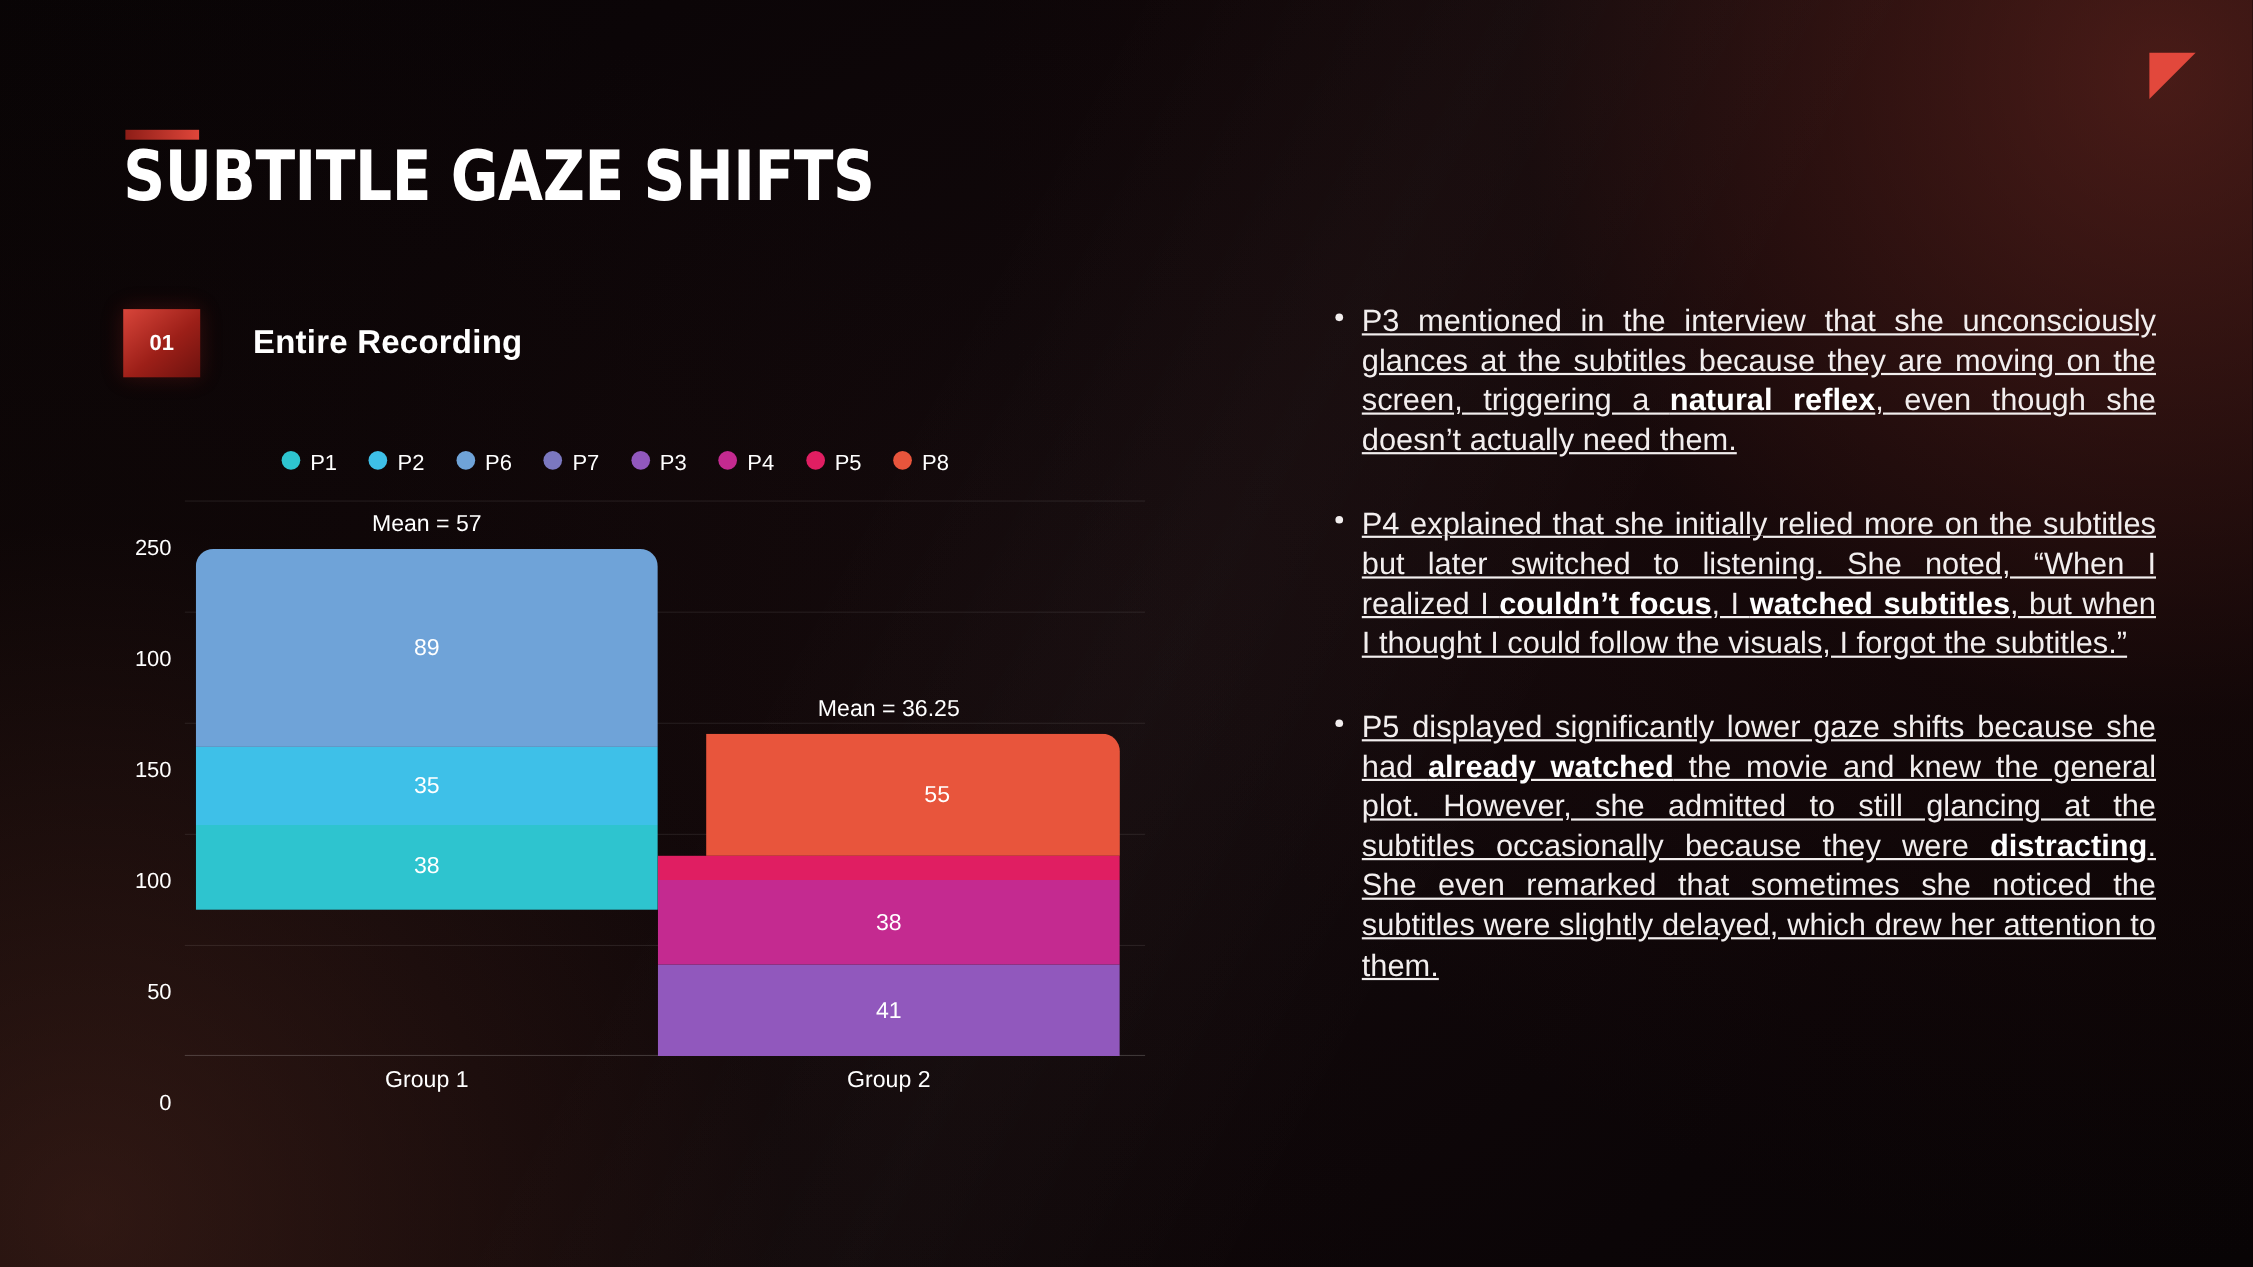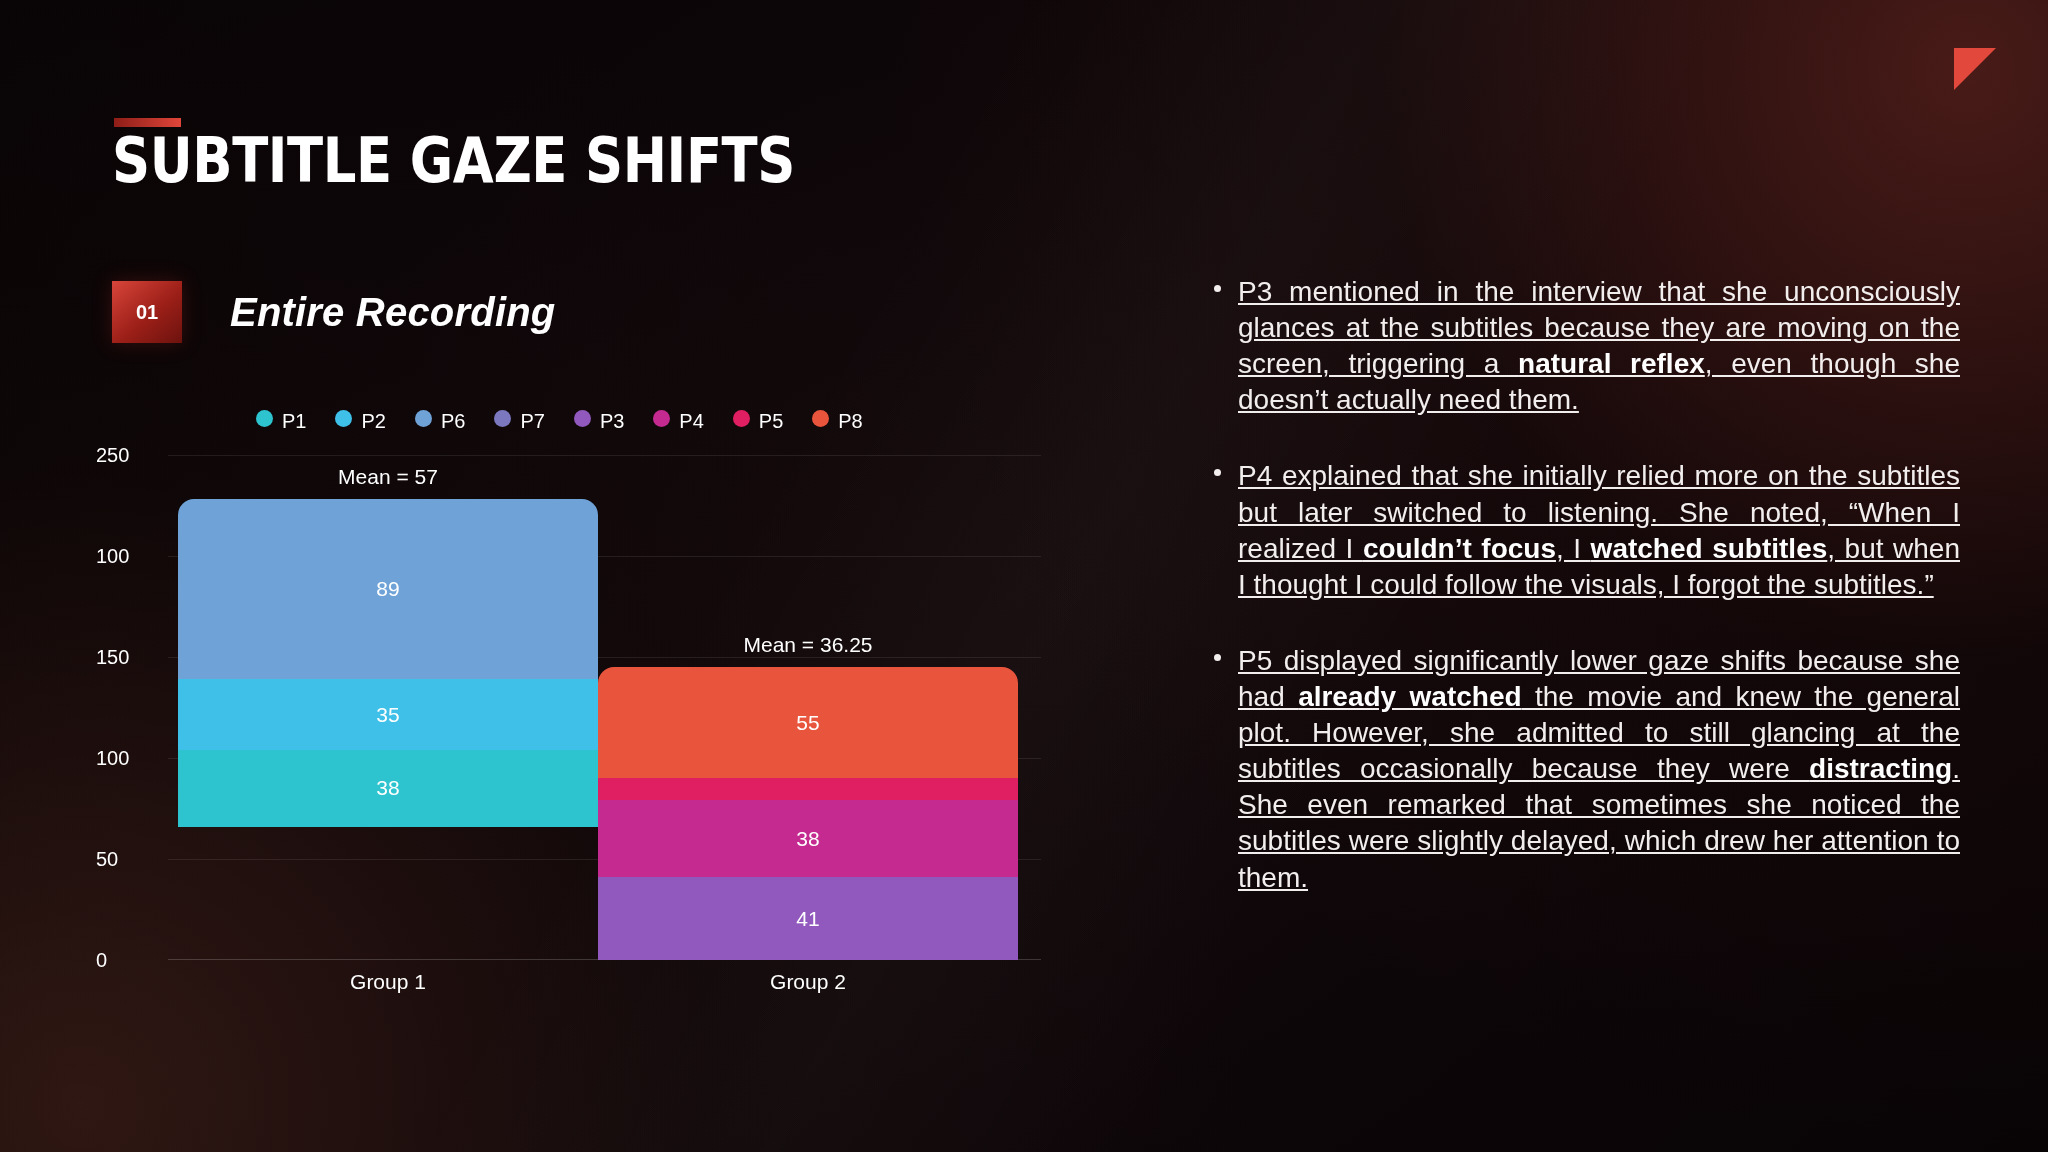--- a/index.html
+++ b/index.html
@@ -86,25 +86,24 @@
     background: linear-gradient(140deg, #d8453a 0%, #9c1f18 55%, #6d120e 100%);
     display: flex;
     align-items: center;
     justify-content: center;
     font-size: 20px;
     font-weight: 700;
     color: #ffffff;
     box-shadow: 0 0 18px rgba(180,40,30,0.25);
   }
   .badge-label {
-    font-size: 40px;
+    font-size: 30px;
     font-weight: 700;
     color: #ffffff;
     letter-spacing: 0.2px;
-    font-style: italic;
   }
 
   
   .chart-wrap {
     position: absolute;
     left: 96px;
     top: 400px;
     width: 1000px;
     height: 660px;
   }
@@ -145,22 +144,23 @@
     top: 0;
     width: 60px;
     height: 100%;
   }
   .ytick {
     position: absolute;
     right: 0;
     transform: translateY(-50%);
     font-size: 20px;
     color: #ffffff;
-    text-align: left;
+    text-align: right;
     width: 60px;
+    margin-top: 44px;
   }
   .grid-area {
     position: absolute;
     left: 72px;
     top: 0;
     right: 55px;
     bottom: 0;
   }
   .gridline {
     position: absolute;
@@ -329,21 +329,21 @@
               </div>
               <div class="seg" style="height: 76.76px; background: rgb(46, 196, 207);">
                 <span>38</span>
               </div>
             </div>
             <div class="mean-label" style="bottom: 470.56px;">Mean = 57</div>
             <div class="group-label">Group 1</div>
           </div>
           <div class="bar-group" style="left: 430px;">
             <div class="bar-stack" style="height: 292.9px;">
-              <div class="seg" style="height: 111.1px; background: rgb(232, 85, 60);">
+              <div class="seg" style="height: 111.1px; background: rgb(232, 85, 60); margin-left: 44px;">
                 <span>55</span>
               </div>
               <div class="seg" style="height: 22.22px; background: rgb(224, 30, 98);">
                 <span></span>
               </div>
               <div class="seg" style="height: 76.76px; background: rgb(196, 42, 144);">
                 <span>38</span>
               </div>
               <div class="seg" style="height: 82.82px; background: rgb(145, 88, 189);">
                 <span>41</span>

